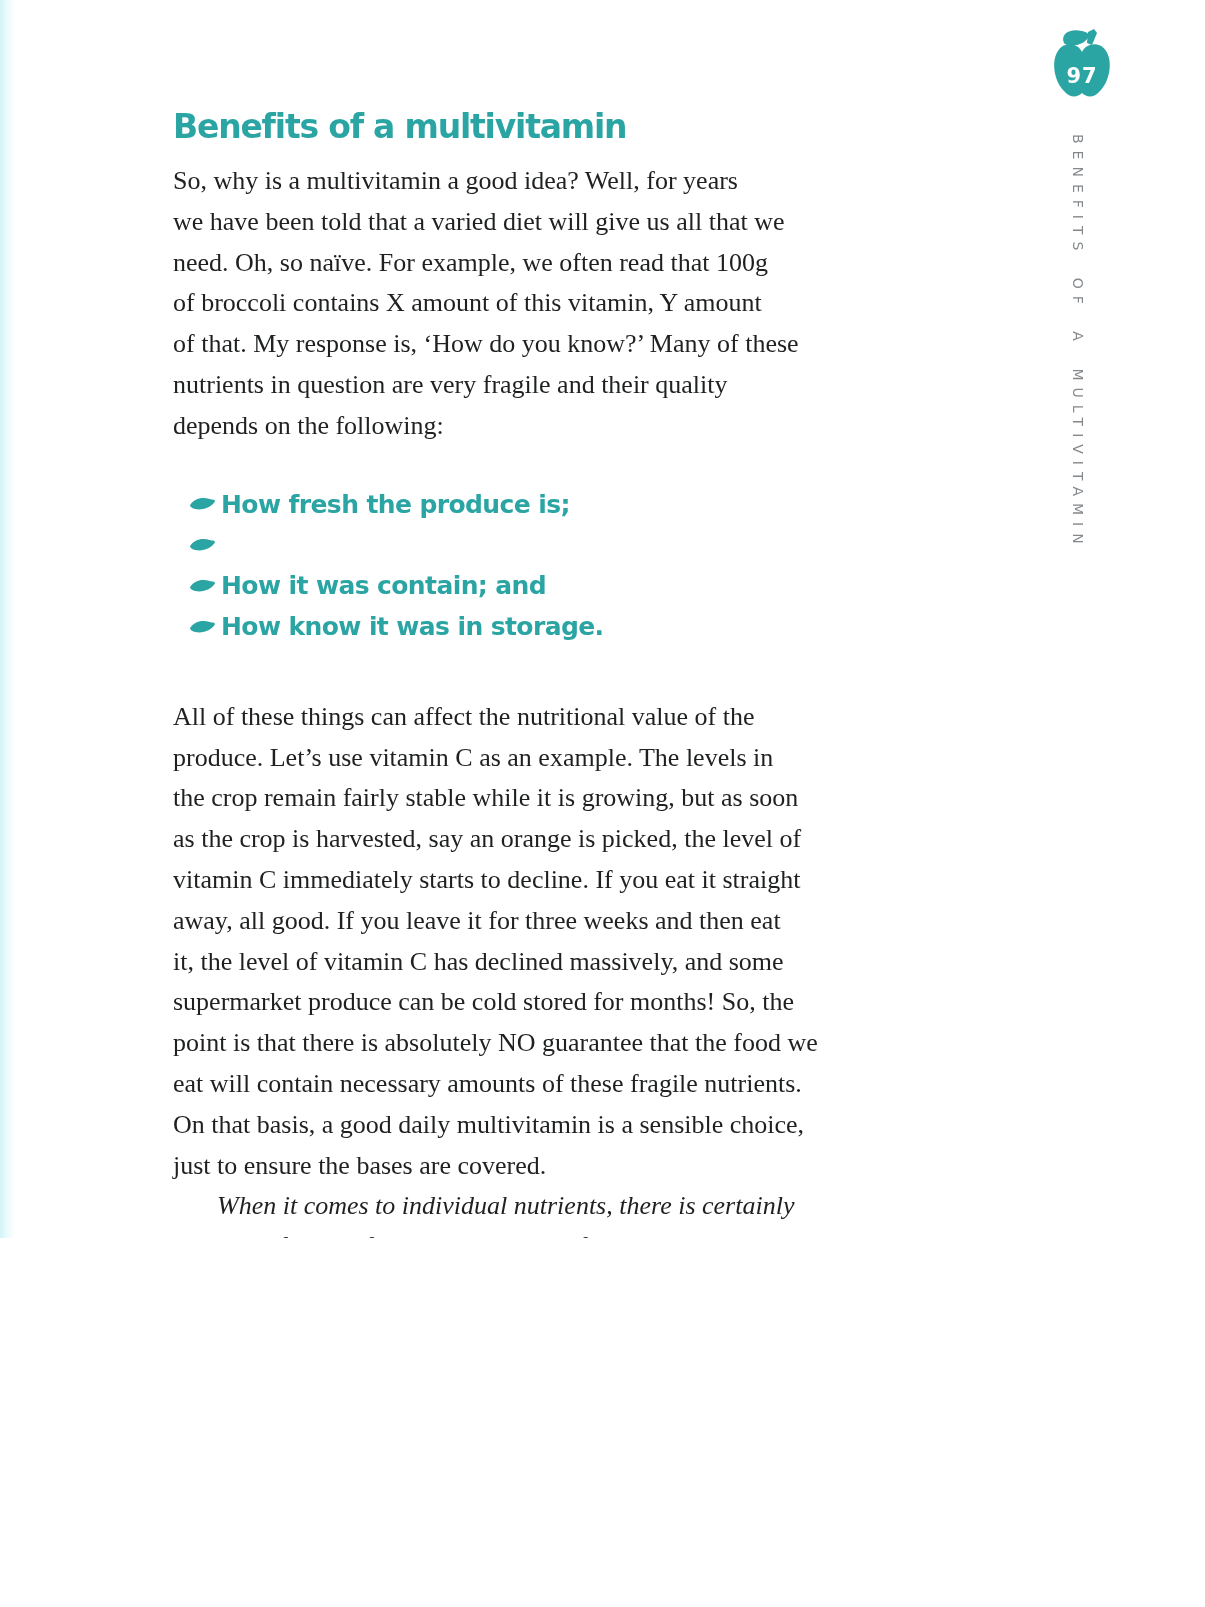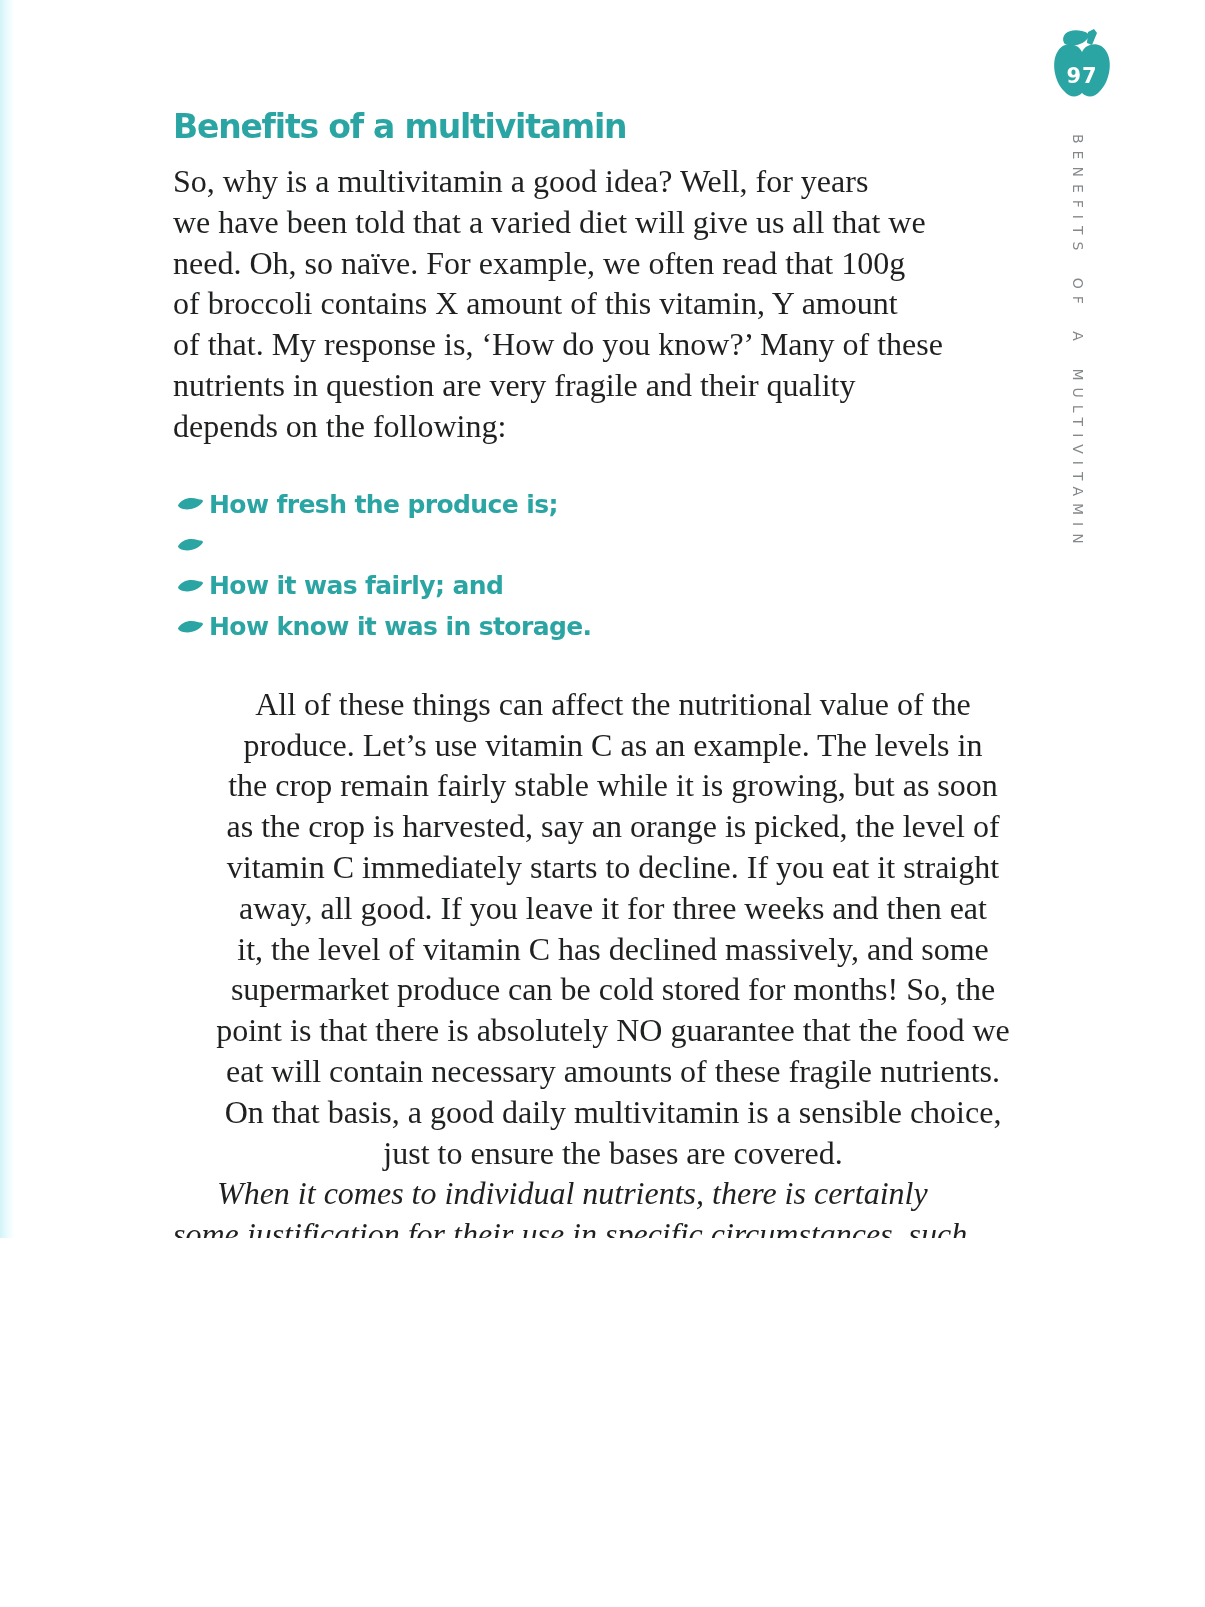--- a/index.html
+++ b/index.html
@@ -68,31 +68,31 @@
   h1.page-heading{
     font-family:"DejaVu Sans", sans-serif;
     font-weight:bold;
     font-size:33px;
     letter-spacing:-1.2px;
     line-height:50px;
     color:var(--teal);
     margin:0 0 9px 0;
   }
   .body-par{
-    font-size:32px;
+    font-size:26px;
     line-height:40.8px;
     color:var(--body);
     white-space:pre-line;
   }
   .par-1{margin-bottom:38px;}
-  .par-2{margin-top:36px;text-align:center;}
+  .par-2{margin-top:49px;}
   .par-3{text-indent:44px;font-style:italic;}
   ul.leaf-list{
     list-style:none;
-    margin:4px;
+    margin:16px;
   }
   ul.leaf-list li{
     display:flex;
     align-items:center;
     line-height:40.8px;
     height:40.8px;
   }
   .leaf-icon{
     flex:0 0 auto;
     width:27px;
@@ -156,21 +156,21 @@
             <path fill="#2aa5a3" d="M1 10 C5 3 14 0 23 3 C26 4 28 3 29 5 C26 11 16 16 7 14 C4 13 2 12 1 10 Z"></path>
           </svg>
         </span>
       </li>
       <li>
         <span class="leaf-icon">
           <svg viewBox="0 0 30 18" xmlns="http://www.w3.org/2000/svg" aria-hidden="true">
             <path fill="#2aa5a3" d="M1 10 C5 3 14 0 23 3 C26 4 28 3 29 5 C26 11 16 16 7 14 C4 13 2 12 1 10 Z"></path>
           </svg>
         </span>
-        <span class="bullet-label">How it was fairly; and</span>
+        <span class="bullet-label">How it was contain; and</span>
       </li>
       <li>
         <span class="leaf-icon">
           <svg viewBox="0 0 30 18" xmlns="http://www.w3.org/2000/svg" aria-hidden="true">
             <path fill="#2aa5a3" d="M1 10 C5 3 14 0 23 3 C26 4 28 3 29 5 C26 11 16 16 7 14 C4 13 2 12 1 10 Z"></path>
           </svg>
         </span>
         <span class="bullet-label">How know it was in storage.</span>
       </li>
     </ul>

